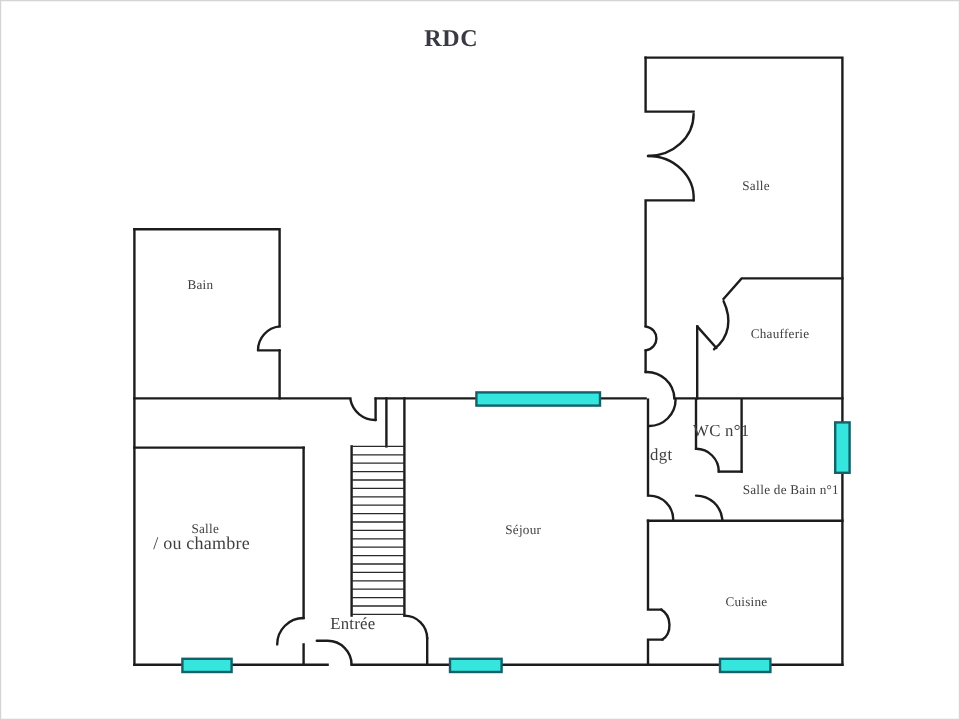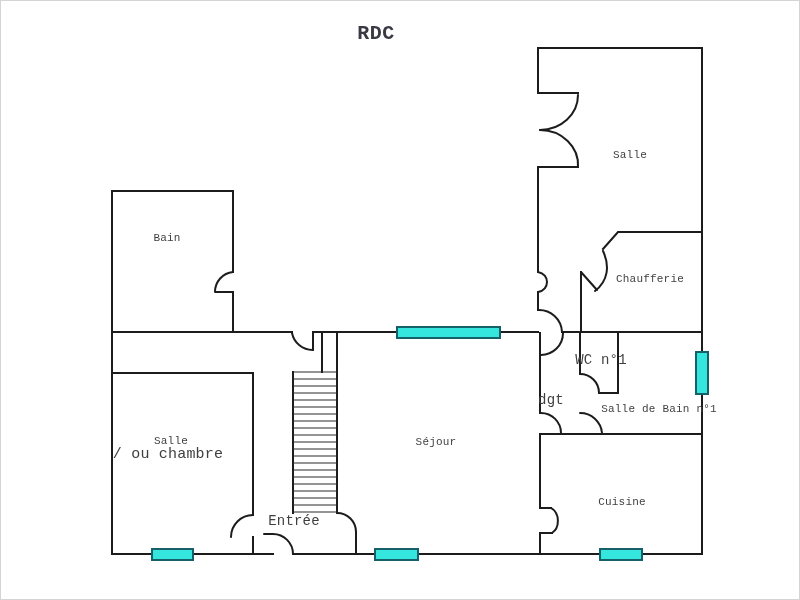--- a/index.html
+++ b/index.html
@@ -1,18 +1,18 @@
 <!DOCTYPE html>
 <html><head>
 <meta charset="utf-8">
 <style>
   html,body{margin:0;padding:0;background:#fff;}
   #stage{
     position:relative;width:800px;height:600px;background:#ffffff;
-    font-family:Liberation Mono, monospace;overflow:hidden;
+    font-family:Liberation Serif, serif;overflow:hidden;
     box-shadow: inset 0 0 0 1px #d4d4d4;
   }
   #plan-svg{position:absolute;left:0;top:0;}
   .wall{stroke:#1c1c1c;stroke-width:2;fill:none;stroke-linecap:square;}
   .arc{stroke:#1c1c1c;stroke-width:2;fill:none;stroke-linecap:round;}
   .tread{stroke:#2a2a2a;stroke-width:1.1;fill:none;}
   .win{stroke:#156069;stroke-width:2;}
   .label{
     position:absolute;transform:translate(-50%,-50%);
     color:#3f3f3f;font-size:11px;white-space:nowrap;letter-spacing:.2px;
@@ -96,20 +96,20 @@
     <rect class="win" x="375" y="549" width="43" height="11" fill="#35e6de"></rect>
     <rect class="win" x="600" y="549" width="42" height="11" fill="#35e6de"></rect>
   </svg>
 
   <span class="title" style="left:376px;top:33px">RDC</span>
 
   <span class="label" style="left:630px;top:155px">Salle</span>
   <span class="label" style="left:167px;top:238px">Bain</span>
   <span class="label" style="left:650px;top:279px">Chaufferie</span>
   <span class="label small" style="left:601px;top:360px">WC n°1</span>
-  <span class="label small" style="left:551px;top:400px">dgt</span>
+  <span class="label small" style="left:551px;top:380px">dgt</span>
   <span class="label" style="left:659px;top:409px">Salle de Bain n°1</span>
   <span class="label" style="left:436px;top:442px">Séjour</span>
   <span class="label" style="left:171px;top:441px">Salle</span>
   <span class="label tiny" style="left:168px;top:454px">/ ou chambre</span>
   <span class="label small" style="left:294px;top:521px">Entrée</span>
   <span class="label" style="left:622px;top:502px">Cuisine</span>
 </div>
 
 </body></html>

